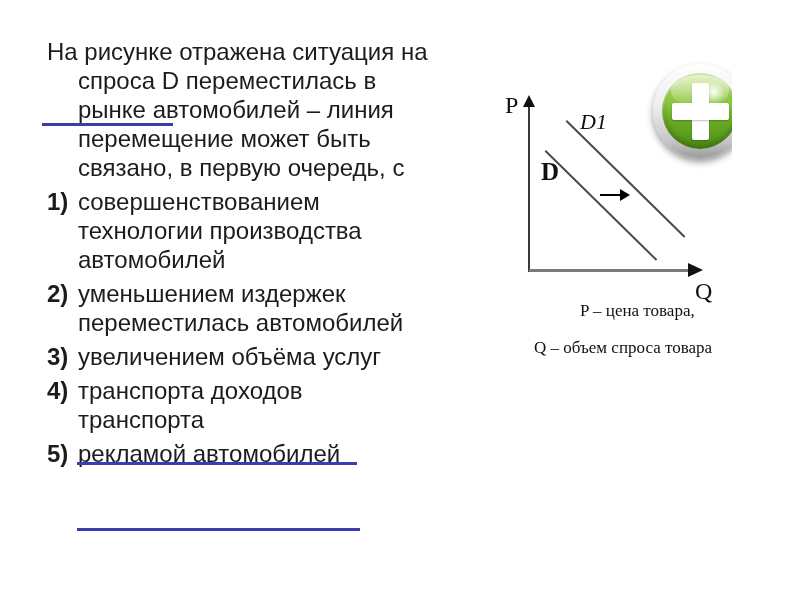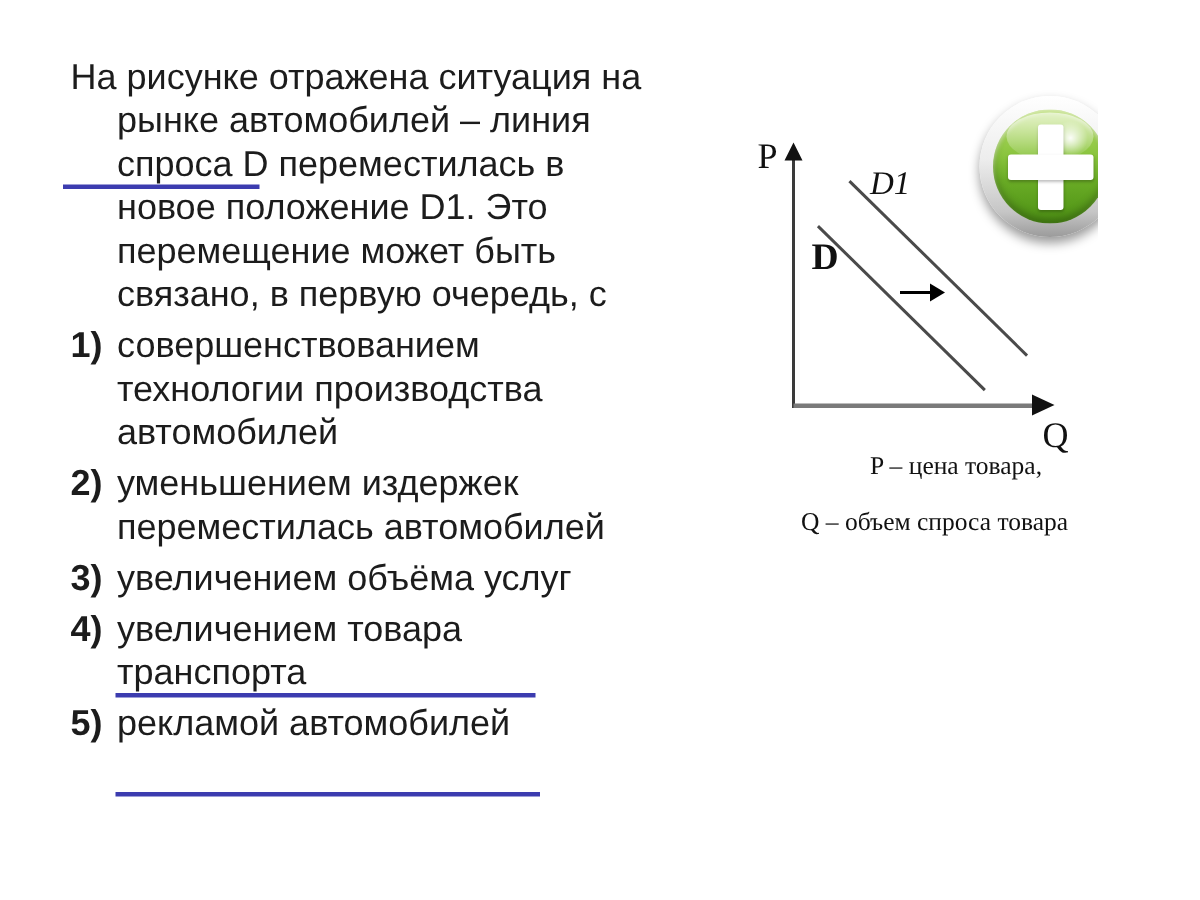--- a/index.html
+++ b/index.html
@@ -57,23 +57,22 @@
   .bar-h{left:50%;top:50%;width:57px;height:17px;margin-left:-28.5px;margin-top:-8.5px;}
 </style>
 </head>
 <body>
 
 <div class="slide">
 
   <div class="text-block">
     <div class="para">
       <div class="pline">На рисунке отражена ситуация на</div>
+      <div class="pline cont">спроса D переместилась в</div>
       <div class="pline cont">рынке автомобилей – линия</div>
-      <div class="pline cont">спроса D переместилась в</div>
-      <div class="pline cont">новое положение D1. Это</div>
       <div class="pline cont">перемещение может быть</div>
       <div class="pline cont">связано, в первую очередь, с</div>
     </div>
 
     <div class="item">
       <span class="num">1)</span>
       <div class="pline">совершенствованием</div>
       <div class="pline">технологии производства</div>
       <div class="pline">автомобилей</div>
     </div>
@@ -84,21 +83,21 @@
       <div class="pline">переместилась автомобилей</div>
     </div>
 
     <div class="item">
       <span class="num">3)</span>
       <div class="pline">увеличением объёма услуг</div>
     </div>
 
     <div class="item">
       <span class="num">4)</span>
-      <div class="pline">увеличением товара</div>
+      <div class="pline">транспорта доходов</div>
       <div class="pline">транспорта</div>
     </div>
 
     <div class="item">
       <span class="num">5)</span>
       <div class="pline">рекламой автомобилей</div>
     </div>
   </div>
 
   <div class="u-line u1"></div>

